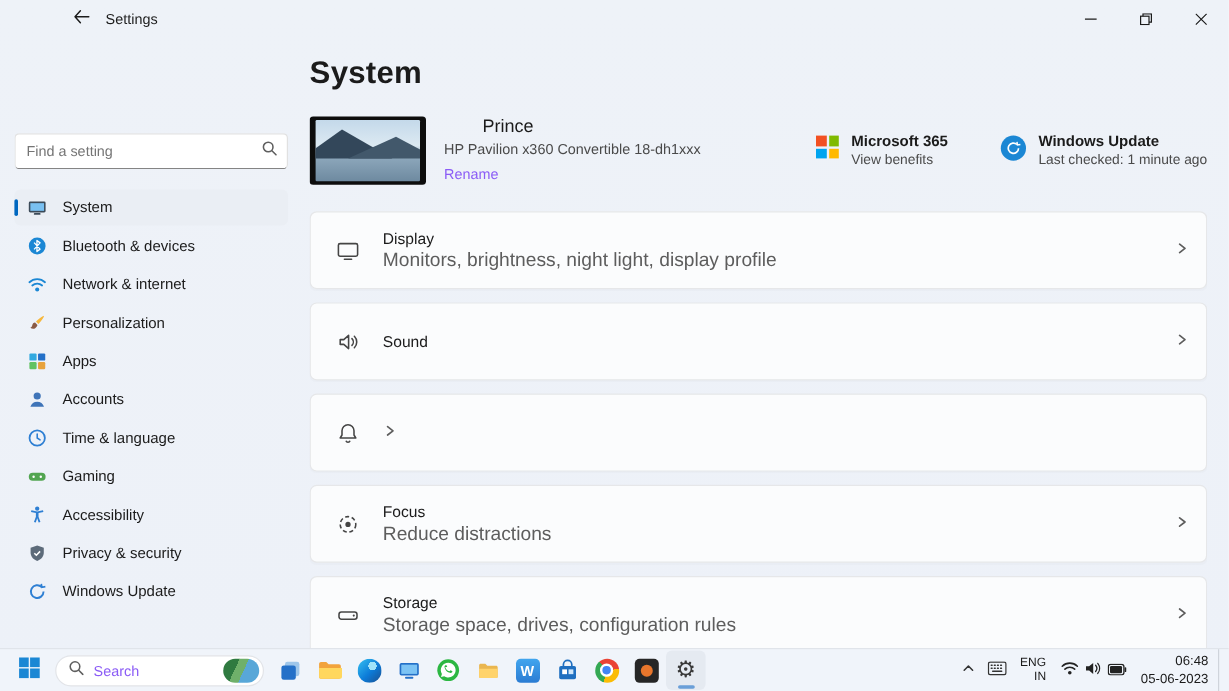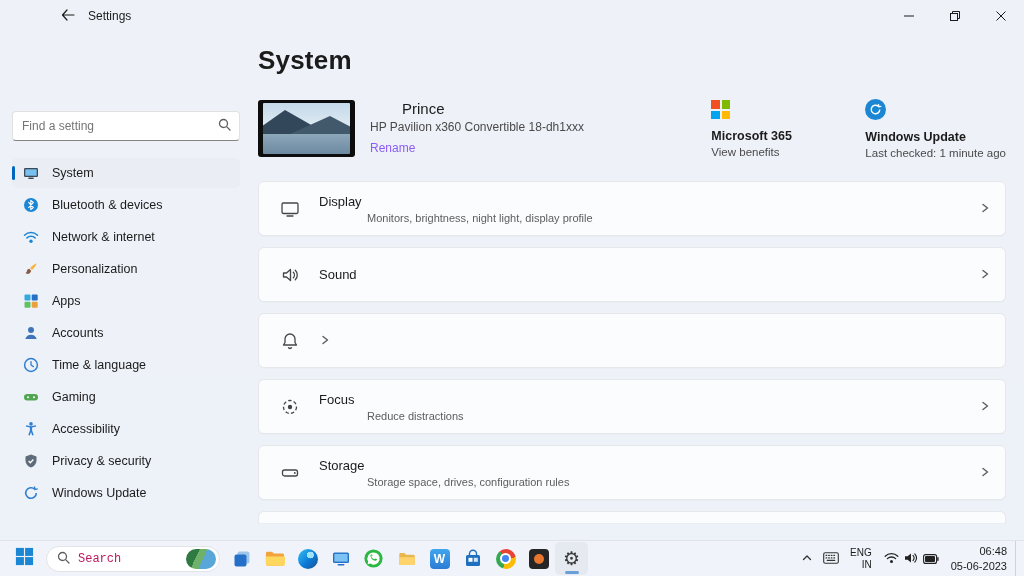--- a/index.html
+++ b/index.html
@@ -47,54 +47,54 @@
   .thumb-img { width:100%; height:100%; position:relative; overflow:hidden; border-radius:1px;
     background:linear-gradient(180deg,#c4d9ea 0%, #dce9f2 42%, #8fa9bd 58%, #6e8aa0 100%); }
   .thumb-img::before { content:""; position:absolute; bottom:38%; left:-12px;
     border-left:34px solid transparent; border-right:42px solid transparent; border-bottom:24px solid #33475a; }
   .thumb-img::after { content:""; position:absolute; bottom:38%; right:-14px;
     border-left:40px solid transparent; border-right:34px solid transparent; border-bottom:18px solid #42586b; }
   .device-name { font-size:15px; font-weight:400;margin-left:32px; }
   .device-model { font-size:12px; color:#4a4a4a; margin-top:3px; }
   .rename-link { font-size:12px; color:#8b5cf6; margin-top:7px; display:inline-block; cursor:pointer; }
 
-  .side-card { display:flex; align-items:flex-start; gap:10px; margin-left:34px; min-width:120px; cursor:pointer;flex-direction:column; }
+  .side-card { display:flex; align-items:flex-start; gap:10px; margin-left:34px; min-width:120px; cursor:pointer; }
   .card-title { font-size:12.5px; font-weight:700; }
   .card-sub { font-size:11.5px; color:#4a4a4a; margin-top:3px; }
   .m365-logo { width:19px; height:19px; display:grid; grid-template-columns:1fr 1fr; grid-template-rows:1fr 1fr; gap:2px; margin-top:2px; }
   .m365-logo span:nth-child(1){background:#f25022;} .m365-logo span:nth-child(2){background:#7fba00;}
   .m365-logo span:nth-child(3){background:#00a4ef;} .m365-logo span:nth-child(4){background:#ffb900;}
   .wu-icon { width:21px; height:21px; border-radius:50%; background:#1b87d4; display:flex; align-items:center; justify-content:center; margin-top:2px; flex:0 0 21px; }
 
   .rows { margin-top:22px; display:flex; flex-direction:column; gap:11px; }
   .row {
-    height:55px; background:#fbfcfd; border:1px solid #e6e7e9; border-radius:6px;
+    height:65px; background:#fbfcfd; border:1px solid #e6e7e9; border-radius:6px;
     display:flex; align-items:center; padding:0 14px 0 20px; gap:18px; cursor:pointer;
     box-shadow:0 1px 1px rgba(0,0,0,0.02);
   }
   .row-ic { width:22px; display:flex; justify-content:center; flex:0 0 22px; }
   .row-texts { flex:1; }
   .row-title { font-size:13px; }
-  .row-sub { font-size:11px; color:#5d5d5d; margin-top:3px;margin-left:48px; }
+  .row-sub { font-size:16px; color:#5d5d5d; margin-top:3px; }
   .row.partial { height:12px; border-bottom:none; border-radius:6px 6px 0 0; }
 
   
   .taskbar {
     position:absolute; left:0; right:0; bottom:0; height:36px;
     background:#f0f4fa; border-top:1px solid #e0e4ea;
     display:flex; align-items:center; padding:0 4px 0 8px;
   }
   .tb-icon { width:33px; height:33px; display:flex; align-items:center; justify-content:center; border-radius:5px; cursor:pointer; position:relative; flex:0 0 33px; }
   .tb-icon.active { background:#e5eaf1; }
   .tb-icon.active::after { content:""; position:absolute; bottom:1px; left:50%; transform:translateX(-50%); width:14px; height:3px; border-radius:2px; background:#6a9fd8; }
   .tb-search {
     width:174px; height:26px; background:#ffffff; border:1px solid #e2e4e8; border-radius:13px;
     display:flex; align-items:center; gap:8px; padding:0 3px 0 10px; margin:0 5px; cursor:pointer;
   }
-  .tb-search-label { font-size:12px; color:#be185d;font-family:Liberation Mono, monospace; }
+  .tb-search-label { font-size:12px; color:#8b5cf6; }
   .tb-search-img { width:30px; height:20px; border-radius:10px; margin-left:auto;
     background:linear-gradient(115deg,#2f7a40 0 35%, #6fb06a 35% 55%, #58a7d8 55% 100%); }
   .sq { width:20px; height:20px; border-radius:4px; display:flex; align-items:center; justify-content:center; }
   .sq.word { background:linear-gradient(180deg,#41a5ee,#2b7cd3); color:#fff; font-size:12px; font-weight:700; }
   .sq.dark { background:#262626; }
   .sq.dark i { width:10px; height:10px; border-radius:50%; background:#e8762c; display:block; }
   .edge-ic { width:20px; height:20px; border-radius:50%;
     background:radial-gradient(circle at 62% 30%, #9fe3f9 0 18%, transparent 19%),
                linear-gradient(135deg,#35c1f1 0%, #0c7bd8 55%, #1b4f8f 100%); }
   .chrome-ic { width:20px; height:20px; border-radius:50%; position:relative;

